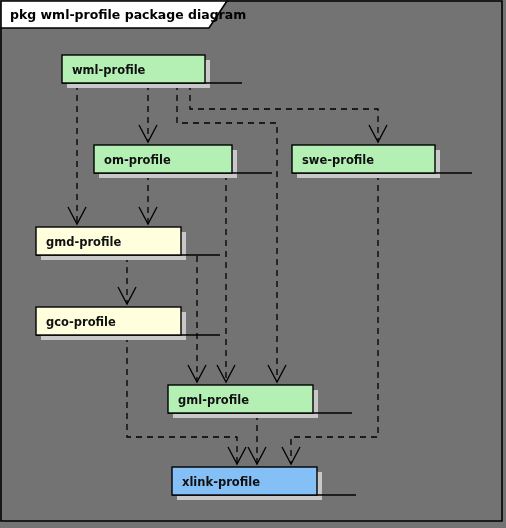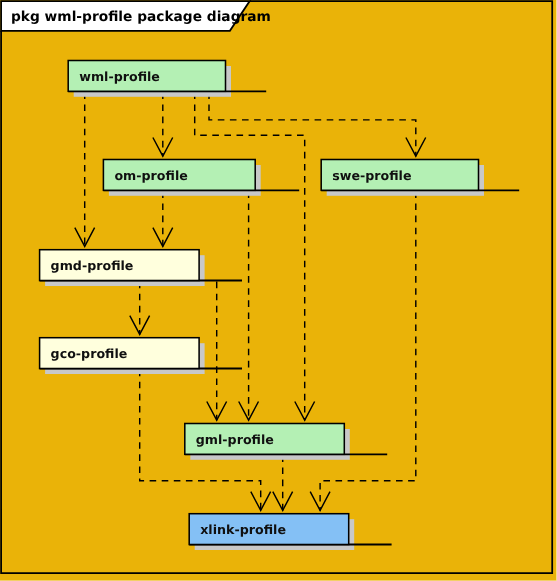--- a/index.html
+++ b/index.html
@@ -11,21 +11,21 @@
   body {
     width: 506px;
     height: 528px;
     font-family: "DejaVu Sans", "Liberation Sans", sans-serif;
     overflow: hidden;
   }
   #diagram-root {
     position: relative;
     width: 506px;
     height: 528px;
-    background: #eab308;
+    background: #737373;
   }
   #diagram-svg {
     position: absolute;
     left: 0;
     top: 0;
     display: block;
   }
   .frame-border {
     fill: none;
     stroke: #000000;

